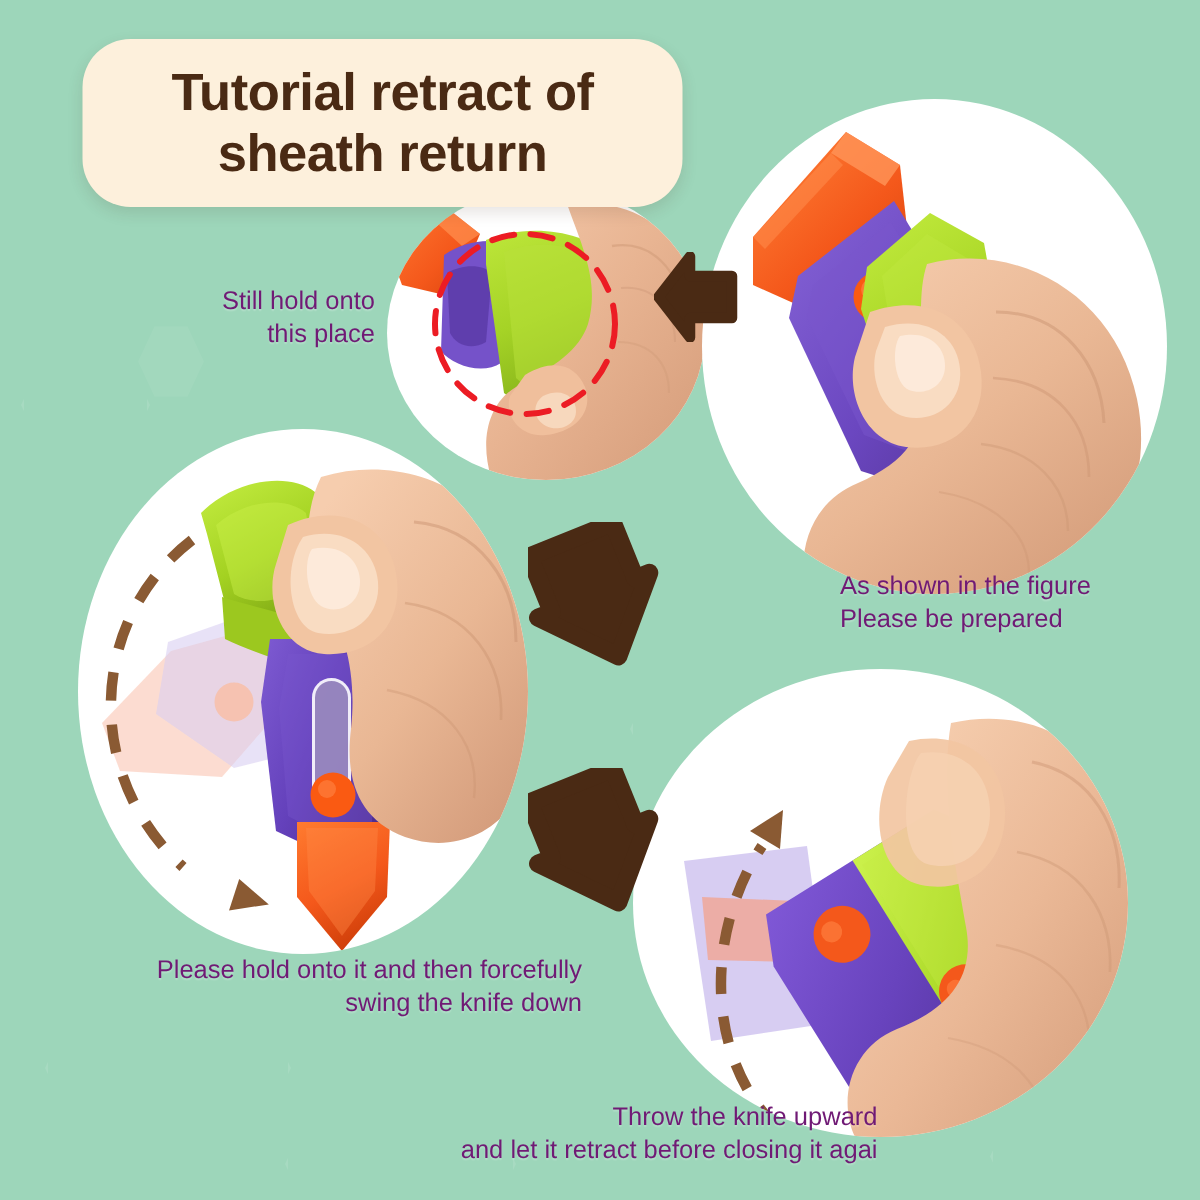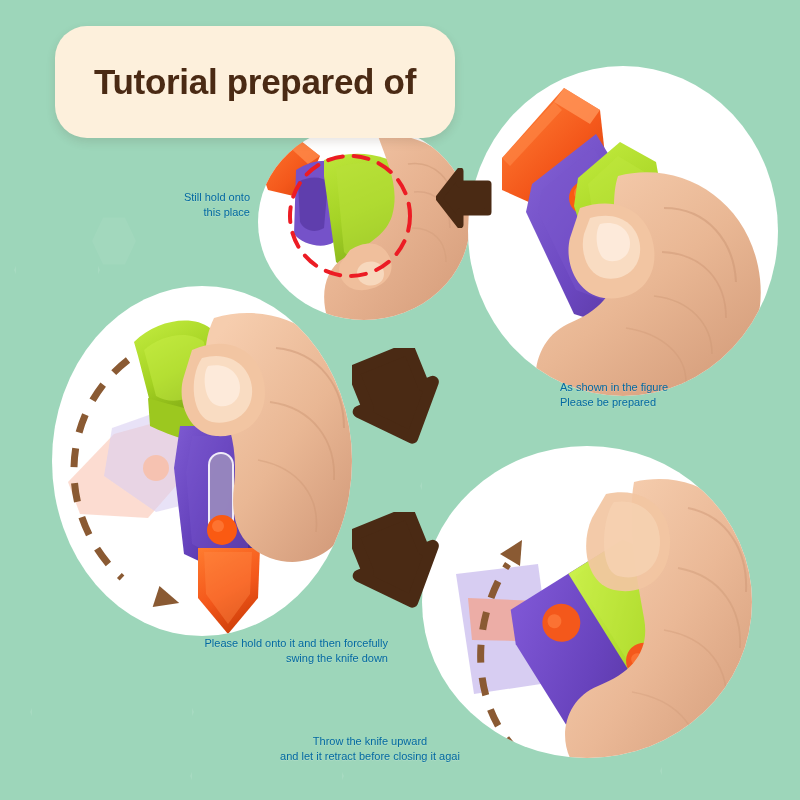--- a/index.html
+++ b/index.html
@@ -64,31 +64,31 @@
     font-weight: bold;
     line-height: 1.18;
     text-align: center;
     letter-spacing: -0.3px;
     padding: 0 16px;
   }
 
   
   .caption {
     position: absolute;
-    color: #0369a1;
-    font-size: 11px;
+    color: #701a75;
+    font-size: 17px;
     line-height: 1.32;
     z-index: 35;
     white-space: pre-line;
     text-shadow: 0 1px 1px rgba(255,255,255,0.22);
   }
   .cap-hold      { left: 40px;  top: 190px;  width: 210px; text-align: right; }
   .cap-prepared  { left: 560px; top: 380px;  width: 230px; text-align: left; }
   .cap-swing     { left: 8px;   top: 636px;  width: 380px; text-align: right; }
-  .cap-throw     { left: 155px; top: 734px;  width: 430px; text-align: center; }
+  .cap-throw     { left: 155px; top: 734px;  width: 430px; text-align: right; }
 
   
   .arrow {
     position: absolute;
     z-index: 38;
   }
 </style>
 </head>
 <body>
 
@@ -361,21 +361,22 @@
   </div>
 
   <div class="arrow" style="left:352px; top:512px;">
     <svg width="92" height="98" viewBox="0 0 92 98">
       <path d="M14,8 L14,48 L4,48 L44,92 L84,48 L74,48 L74,8 Z" fill="#4a2a14" stroke="#4a2a14" stroke-width="12" stroke-linejoin="round" transform="rotate(-22 46 49)"></path>
     </svg>
   </div>
 
   <div class="title-banner">
     <div class="title-text">
-      <div>Tutorial prepared of</div>
+      <div>Tutorial retract of</div>
+      <div>sheath return</div>
     </div>
   </div>
 
   <div class="caption cap-hold">Still hold onto
 this place</div>
   <div class="caption cap-prepared">As shown in the figure
 Please be prepared</div>
   <div class="caption cap-swing">Please hold onto it and then forcefully
 swing the knife down</div>
   <div class="caption cap-throw">Throw the knife upward

